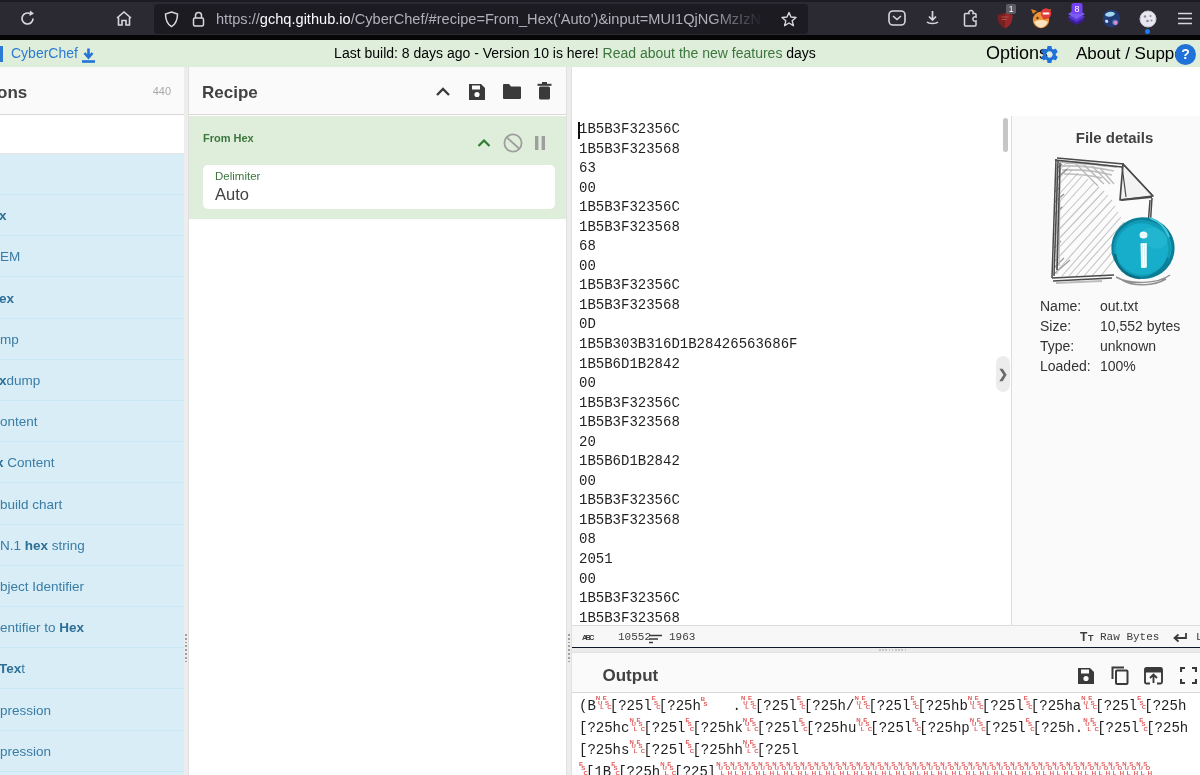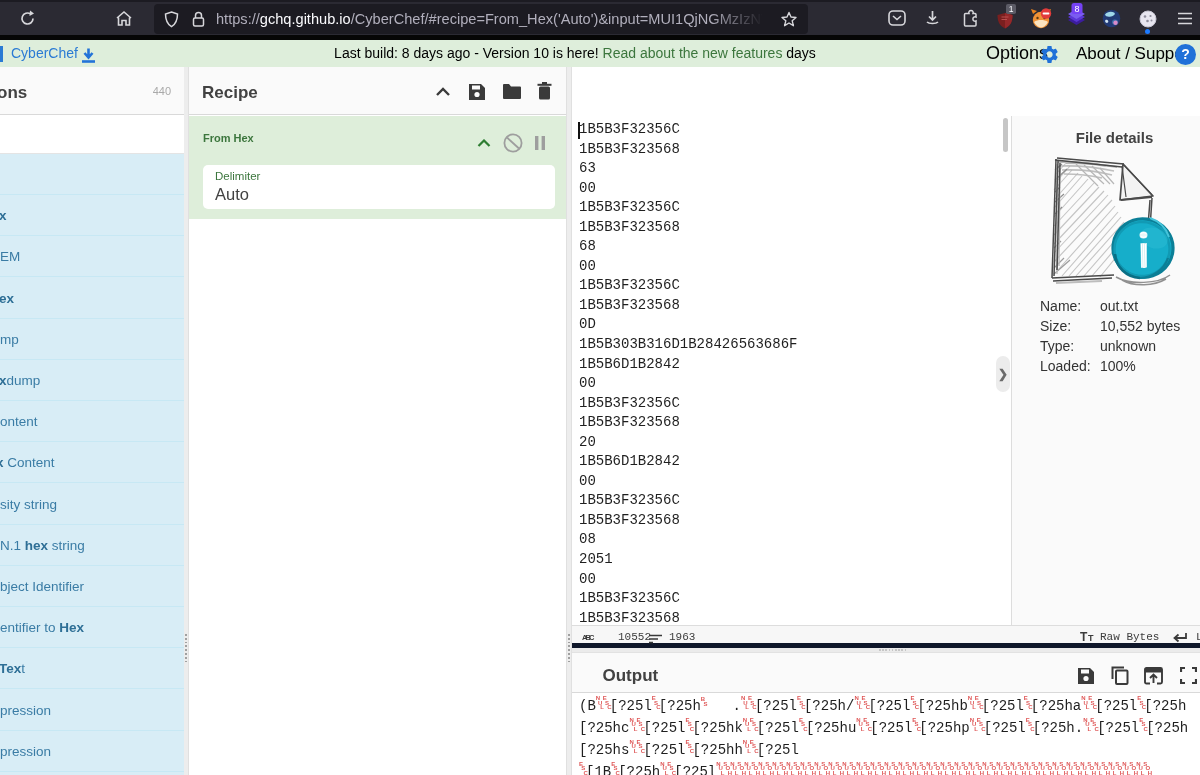--- a/index.html
+++ b/index.html
@@ -52,21 +52,21 @@
   .hdots i { display:block; width:1.6px; height:1.6px; background:#c6c6c6; margin-right:1.6px; }
 
   
   #io { position:absolute; left:571px; top:0; width:629px; height:708px; background:#fff; border-left:1px solid #e0e0e0; }
   #inputhead { left:0; top:0; width:629px; }
   #inputbody { position:absolute; left:0; top:49px; width:439px; height:509px; background:#fff; overflow:hidden; }
   .mono { font-family:"Liberation Mono", monospace; }
   #inputtext { position:absolute; left:7px; top:4px; font-size:14px; line-height:19.55px; color:#1f1f1f; white-space:pre; }
   #caret { position:absolute; left:6px; top:6px; width:1.5px; height:17px; background:#111; }
   #iscroll { position:absolute; left:431px; top:2px; width:5px; height:34px; background:#c6c6c6; border-radius:3px; }
-  #inputstatus { position:absolute; left:0; top:558px; width:629px; height:23px; background:#f7f7f7; border-top:1px solid #ddd; border-bottom:5px solid #0f172a; font-size:11px; color:#3c3c3c; }
+  #inputstatus { position:absolute; left:0; top:558px; width:629px; height:23px; background:#f7f7f7; border-top:1px solid #ddd; border-bottom:1px solid #0f172a; font-size:11px; color:#3c3c3c; }
   #filedetails { position:absolute; left:439px; top:49px; width:190px; height:509px; background:#fafafa; border-left:1px solid #ddd; }
   #splitzone { position:absolute; left:0; top:581px; width:629px; height:5px; background:#ebebeb; border-bottom:1px solid #e2e2e2; }
   #outputhead { left:0; top:586px; width:629px; height:40px !important; }
   #outputhead .title { height:40px !important; line-height:40px !important; }
   #outputbody { position:absolute; left:0; top:628px; width:629px; height:80px; background:#fff; overflow:hidden; }
   #outputtext { position:absolute; left:7px; top:0px; font-size:14px; line-height:19.9px; color:#1f1f1f; white-space:pre; }
   .cc { display:inline-block; width:7px; position:relative; height:15px; }
   .cc i { position:absolute; font-style:normal; font-size:6px; font-weight:bold; color:#df5757; font-family:"Liberation Sans",sans-serif; line-height:6px; }
   .cb { width:6.5px; }
   #divgrip { position:absolute; left:424px; top:289px; width:14px; height:36px; background:#ececec; border-radius:7px; color:#6a6a6a; font-size:12px; line-height:36px; text-align:center; font-weight:bold; }
@@ -195,21 +195,21 @@
       <div id="search"></div>
       <div id="oplist">
           <div class="oprow" style="top: 0px;"><span style="position:relative;left:0px"></span></div>
           <div class="oprow" style="top: 41px;"><span style="position:relative;left:-1px"><b>x</b></span></div>
           <div class="oprow" style="top: 82px;"><span style="position:relative;left:0px">EM</span></div>
           <div class="oprow" style="top: 124px;"><span style="position:relative;left:-1px"><b>ex</b></span></div>
           <div class="oprow" style="top: 165px;"><span style="position:relative;left:0px">mp</span></div>
           <div class="oprow" style="top: 206px;"><span style="position:relative;left:-1px"><b>x</b>dump</span></div>
           <div class="oprow" style="top: 247px;"><span style="position:relative;left:0px">ontent</span></div>
           <div class="oprow" style="top: 288px;"><span style="position:relative;left:-4px"><b>x</b> Content</span></div>
-          <div class="oprow" style="top: 330px;"><span style="position:relative;left:0px">sity string</span></div>
+          <div class="oprow" style="top: 330px;"><span style="position:relative;left:0px">build chart</span></div>
           <div class="oprow" style="top: 371px;"><span style="position:relative;left:0px">N.1 <b>hex</b> string</span></div>
           <div class="oprow" style="top: 412px;"><span style="position:relative;left:0px">bject Identifier</span></div>
           <div class="oprow" style="top: 453px;"><span style="position:relative;left:0px">entifier to <b>Hex</b></span></div>
           <div class="oprow" style="top: 494px;"><span style="position:relative;left:-1px"><b>Tex</b>t</span></div>
           <div class="oprow" style="top: 536px;"><span style="position:relative;left:0px">pression</span></div>
           <div class="oprow" style="top: 577px;"><span style="position:relative;left:0px">pression</span></div>
         </div>
     </div>
 
     <div class="vgap" style="left:184px;">

